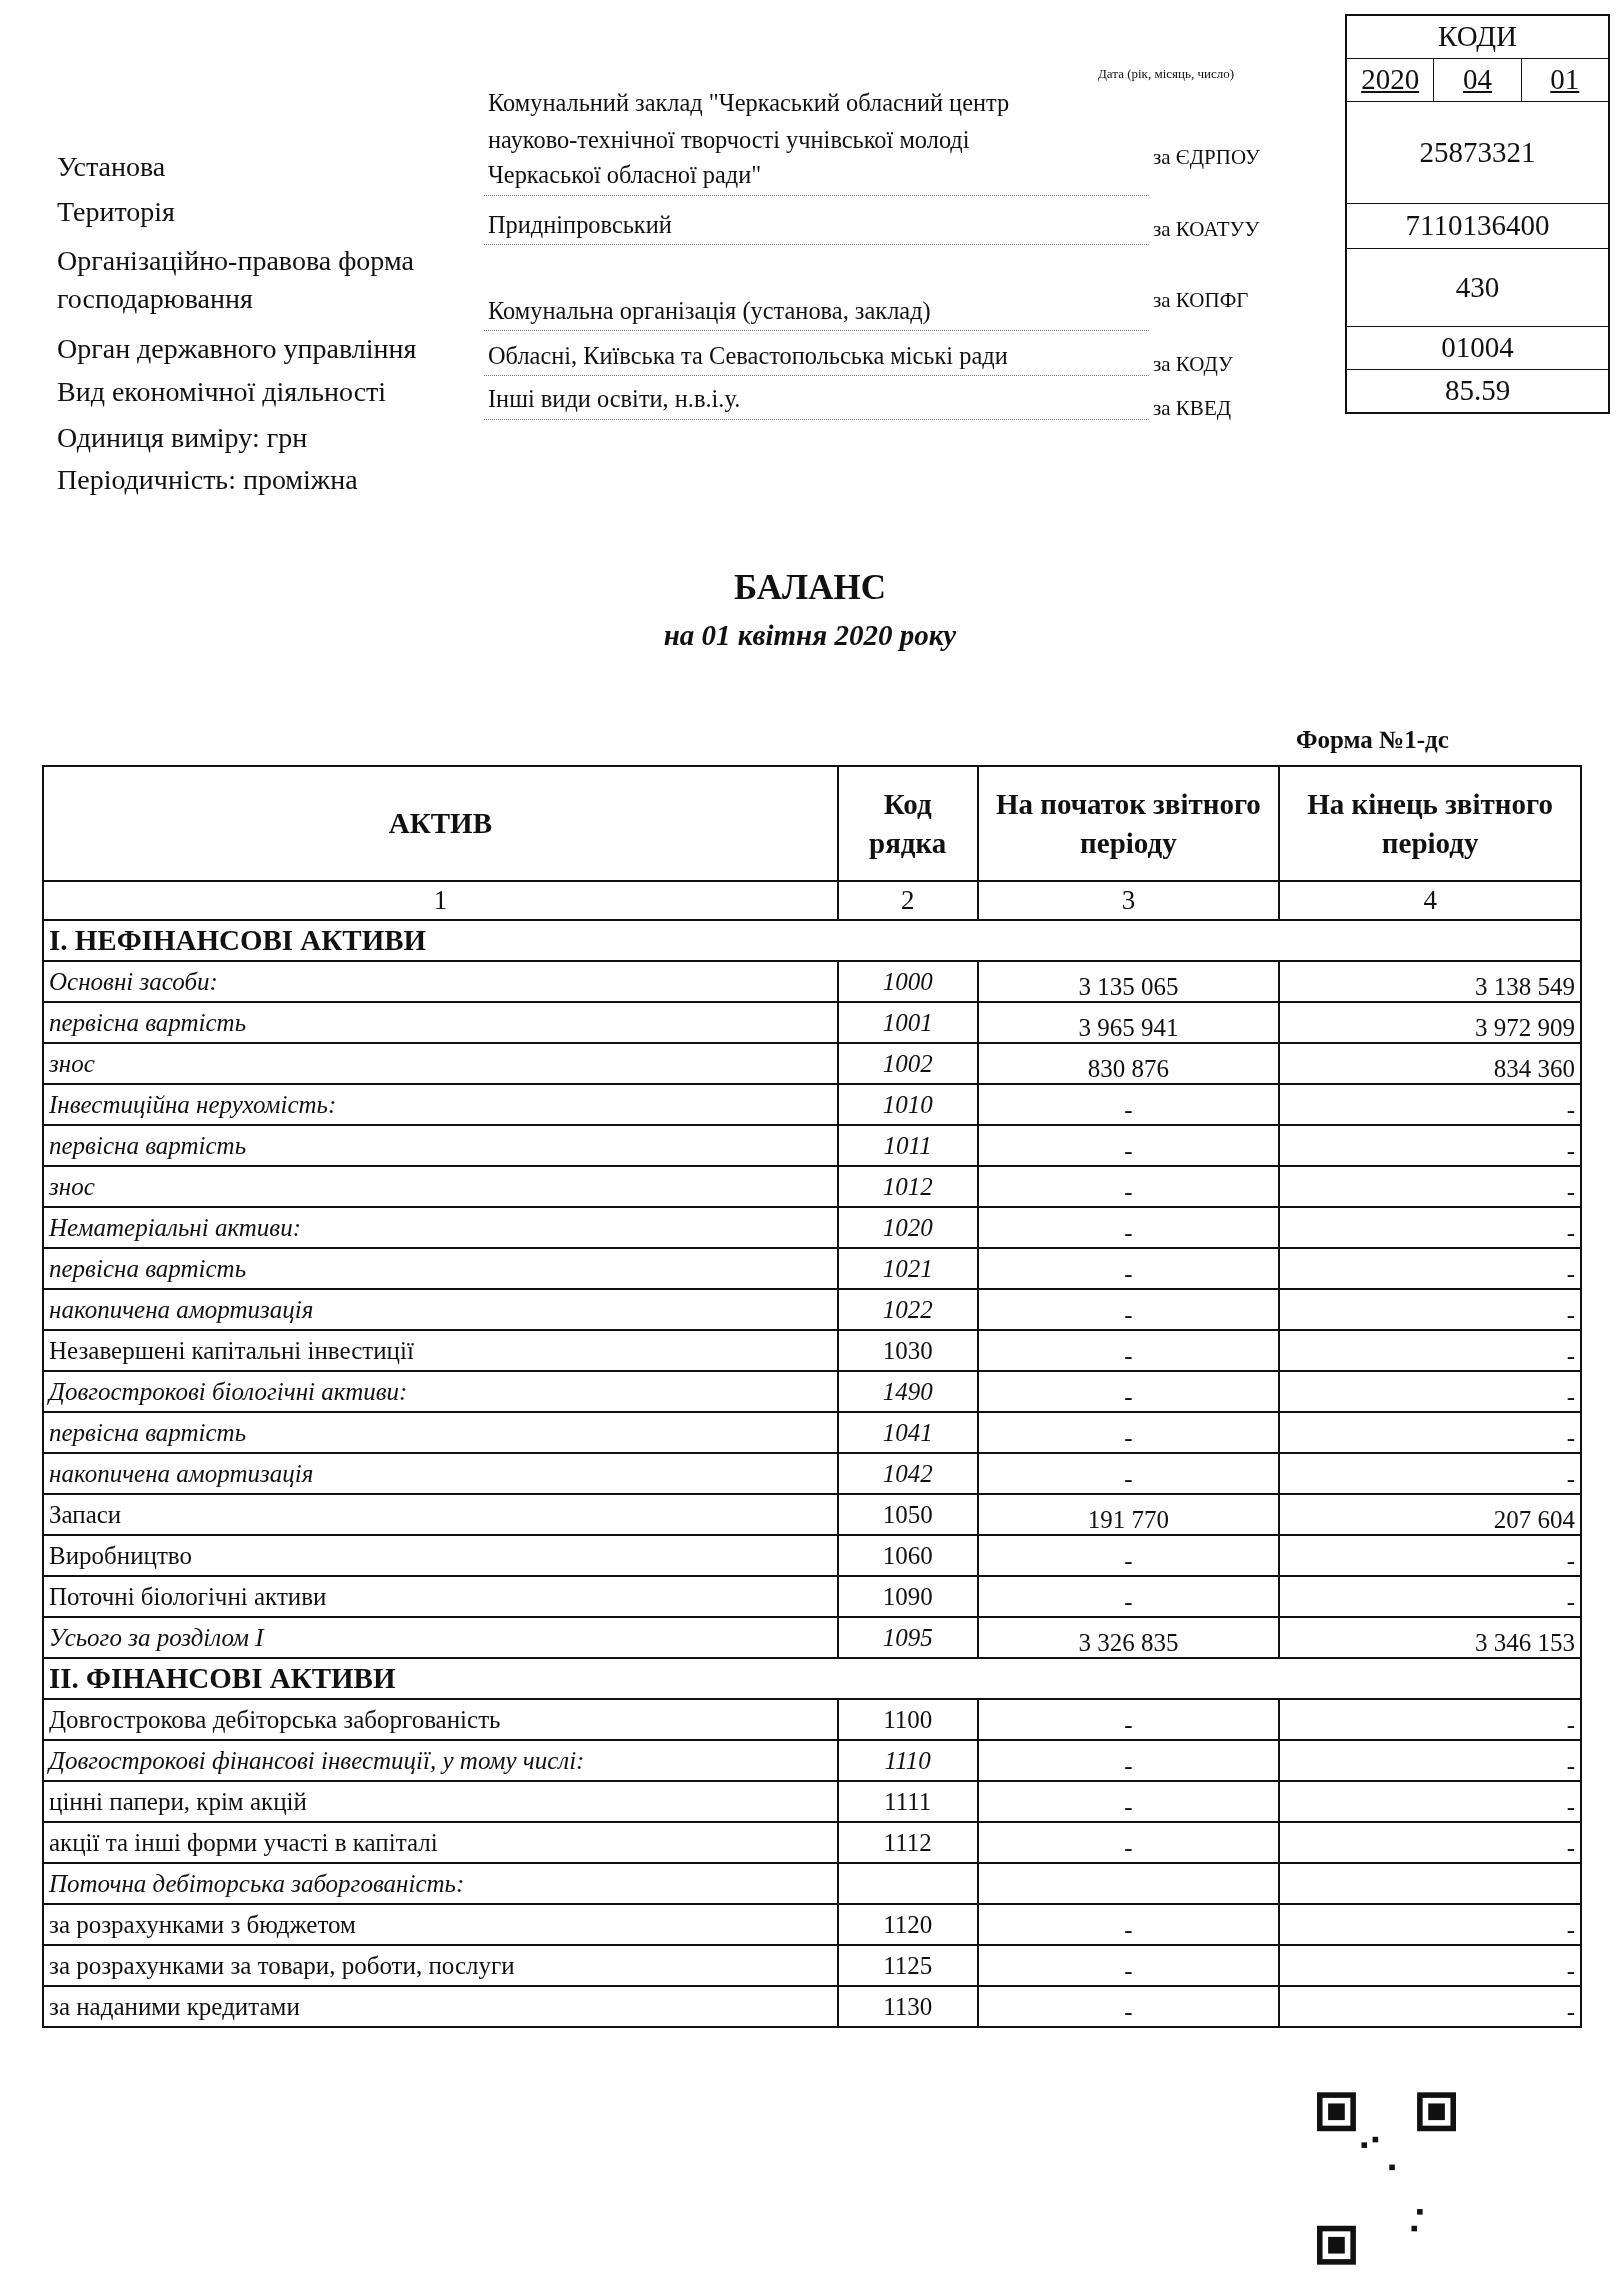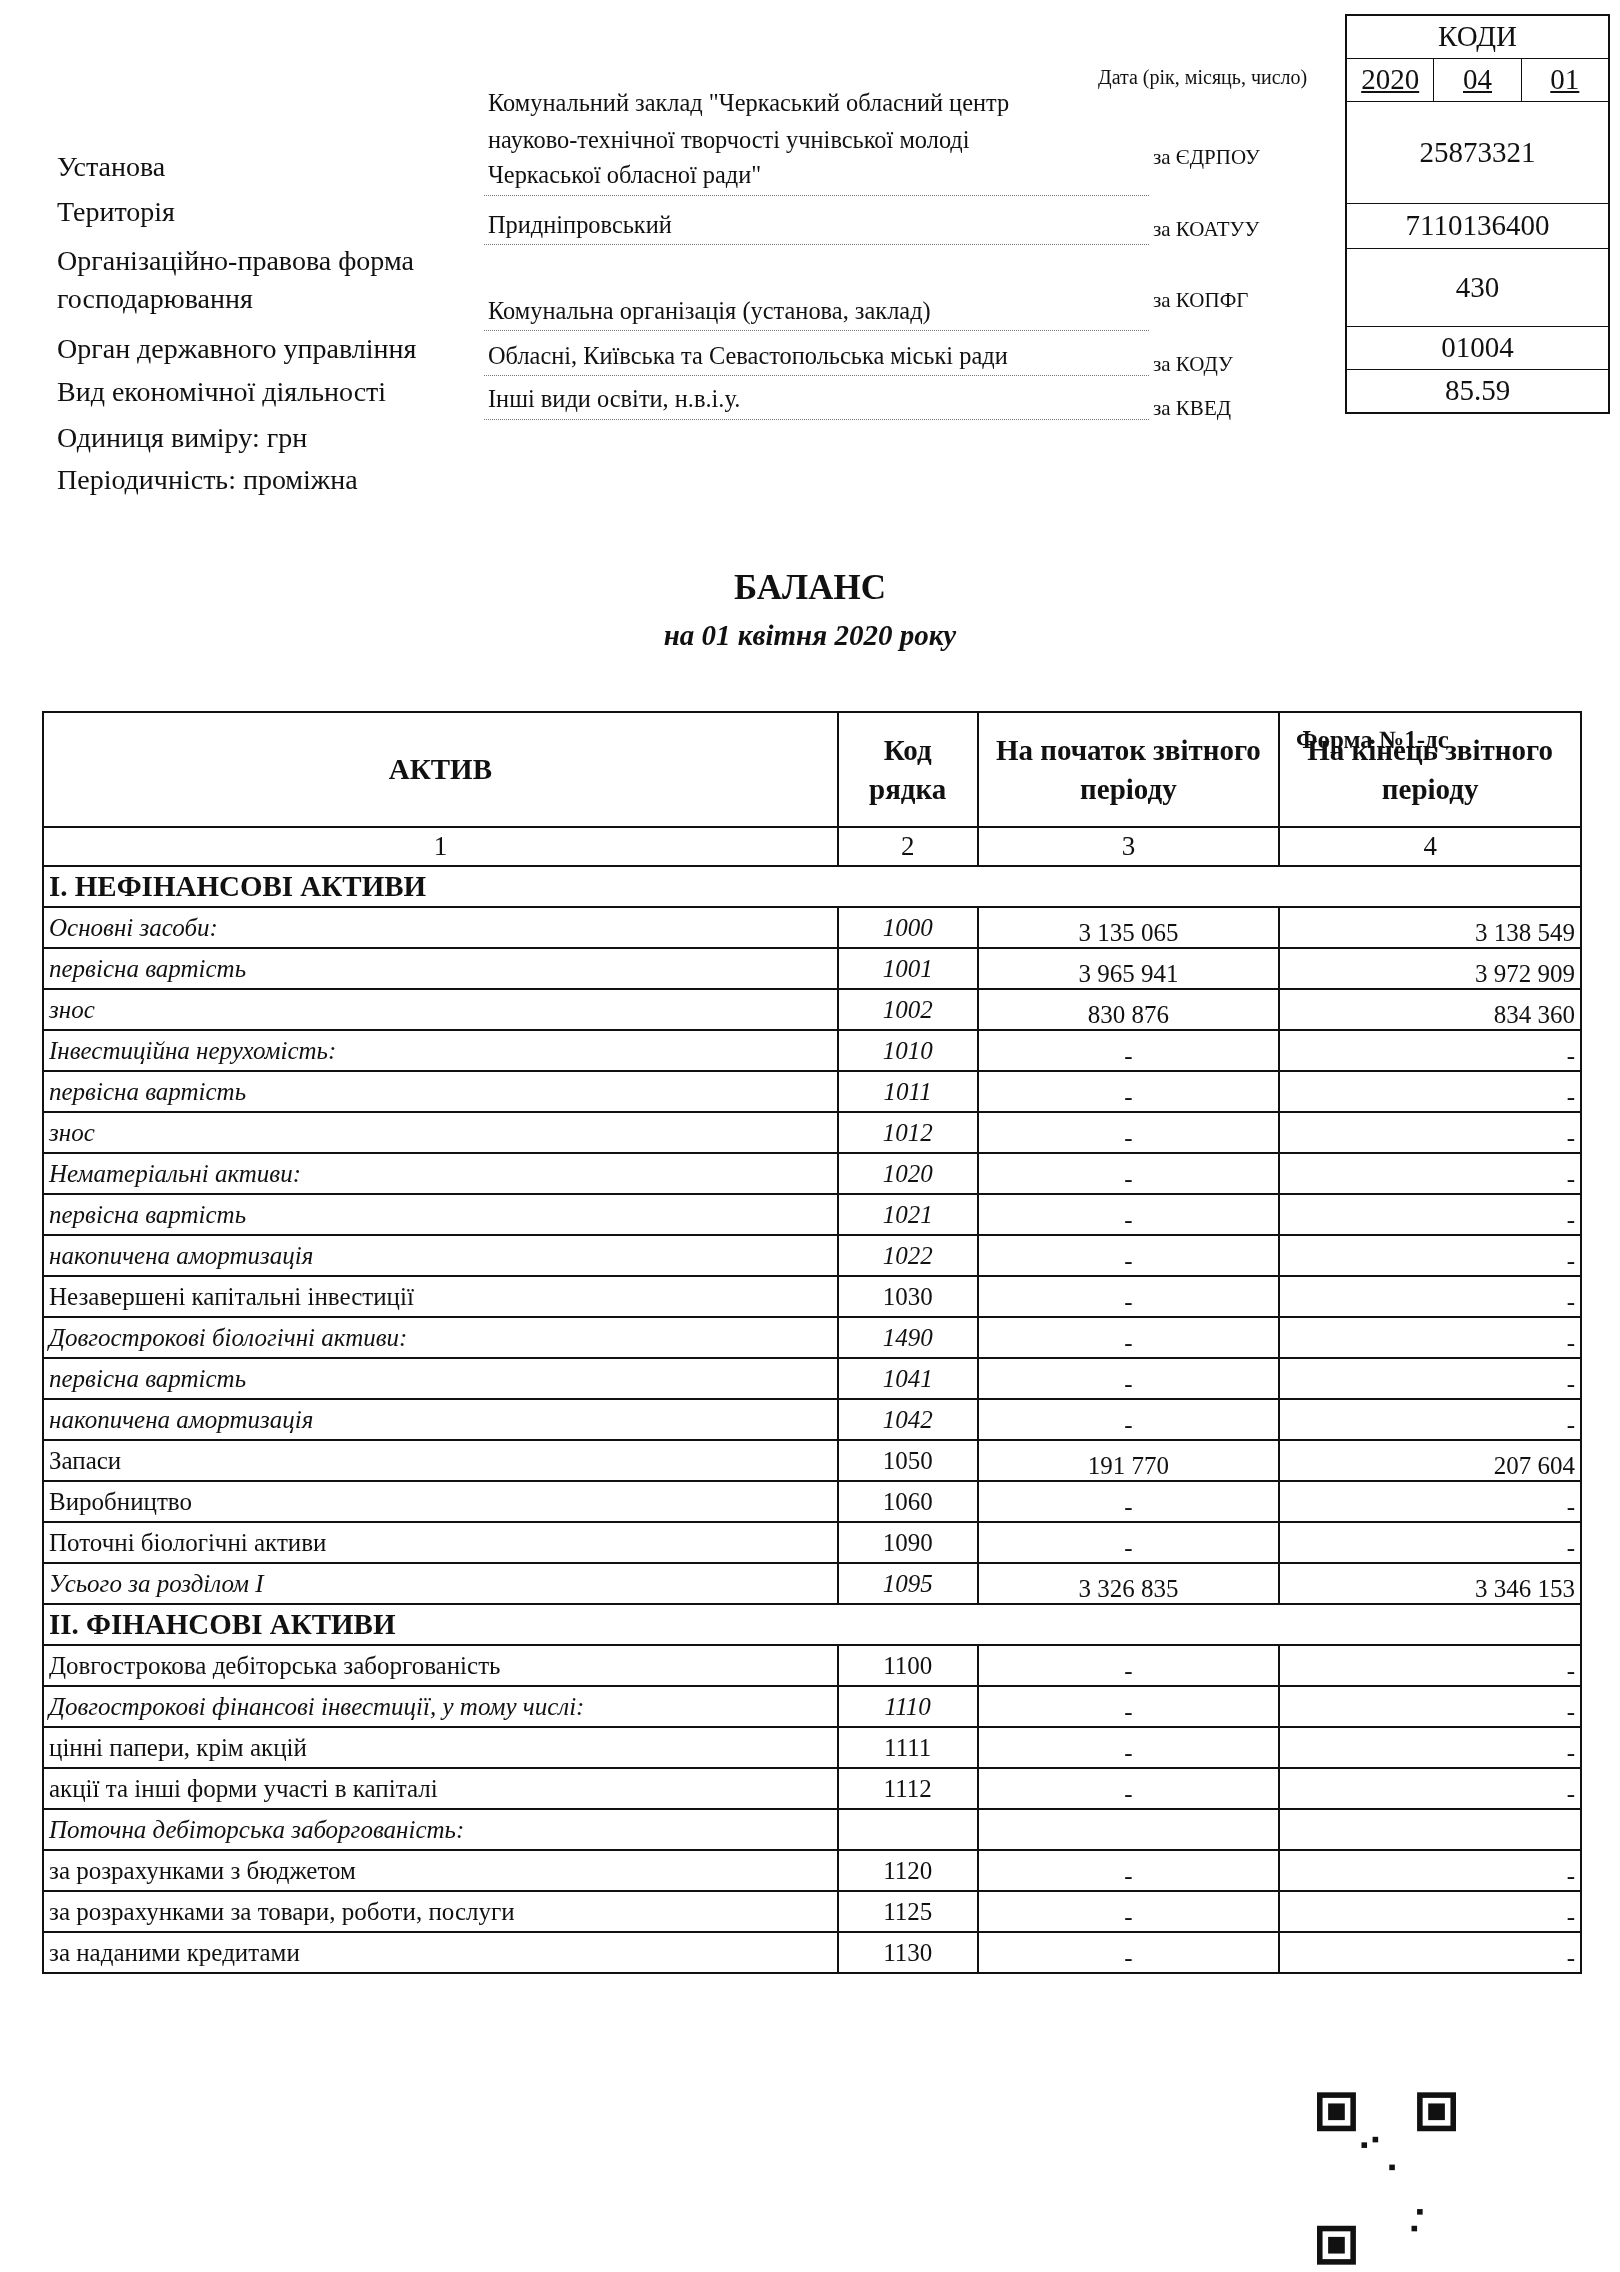--- a/index.html
+++ b/index.html
@@ -13,30 +13,30 @@
   .hdr-value { position: absolute; left: 488px; font-size: 24.4px; line-height: 30px; white-space: nowrap; }
   .dotline { position: absolute; left: 484px; width: 665px; border-bottom: 1.7px dotted #777; height: 0; }
   .za-label { position: absolute; left: 1153px; font-size: 21px; line-height: 34px; white-space: nowrap; }
 
   
   .codes { position: absolute; left: 1345px; top: 13.5px; width: 261px; border: 2.5px solid #111; }
   .codes .row { border-top: 1.7px solid #111; display: flex; align-items: center; justify-content: center; font-size: 29px; }
   .codes .row:first-child { border-top: none; }
   .codes .cell { flex: 1; text-align: center; border-left: 1.7px solid #111; height: 100%; display: flex; align-items: center; justify-content: center; text-decoration: underline; }
   .codes .cell:first-child { border-left: none; }
-  .date-label { position: absolute; left: 1098px; top: 66px; font-size: 20px; white-space: nowrap; }
+  .date-label { position: absolute; left: 1098px; top: 66px; font-size: 13px; white-space: nowrap; }
 
   
   .title { position: absolute; left: 0; width: 1620px; top: 568px; text-align: center; font-size: 35px; font-weight: bold; }
   .subtitle { position: absolute; left: 0; width: 1620px; top: 619px; text-align: center; font-size: 29px; font-style: italic; font-weight: bold; }
   .form-no { position: absolute; left: 1296px; top: 726px; font-size: 25px; font-weight: bold; }
 
   
   table.bal {
-    position: absolute; left: 42px; top: 711px; width: 1540px;
+    position: absolute; left: 42px; top: 765px; width: 1540px;
     border-collapse: collapse; font-size: 25px; padding-left: 9px;
   }
   table.bal td, table.bal th { border: 2.1px solid #111; padding: 0 5px; }
   table.bal th { font-weight: bold; font-size: 29px; line-height: 39px; }
   table.bal .c1 { width: 773px; text-align: left; }
   table.bal .c2 { width: 126px; text-align: center; }
   table.bal .c3 { width: 286px; text-align: center; vertical-align: bottom; }
   table.bal .c4 { width: 286px; text-align: right; vertical-align: bottom; }
   table.bal tr.data td { height: 39px; }
   table.bal tr.num td { height: 37px; text-align: center; font-size: 27px; }

